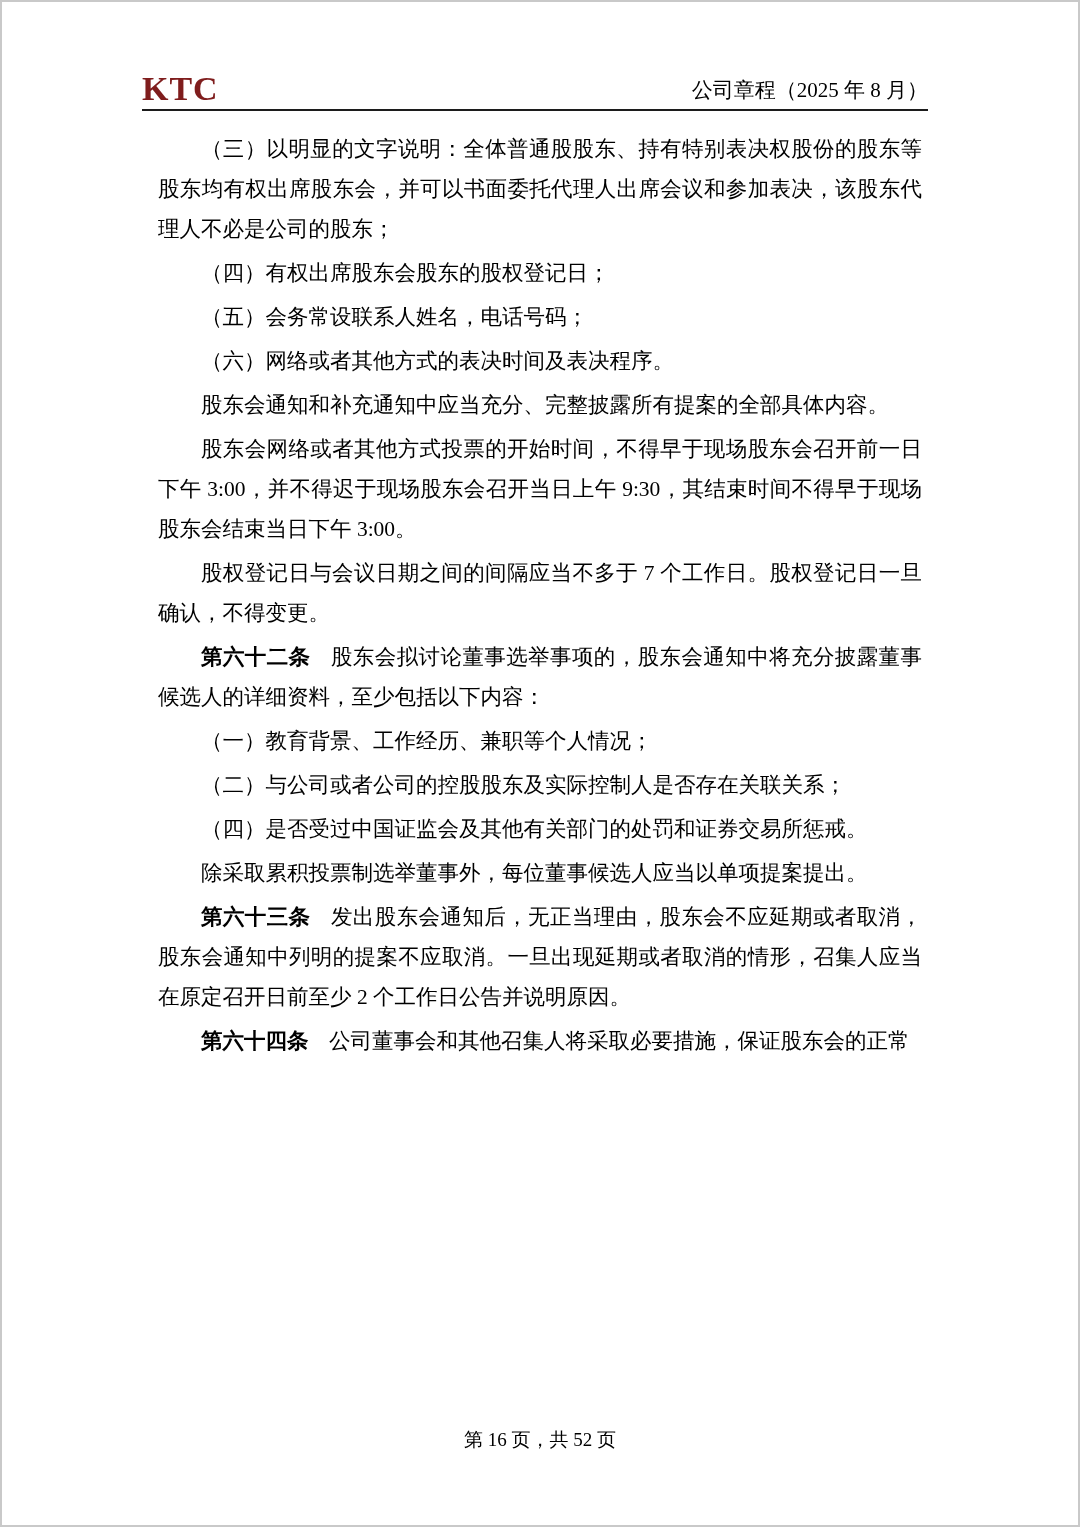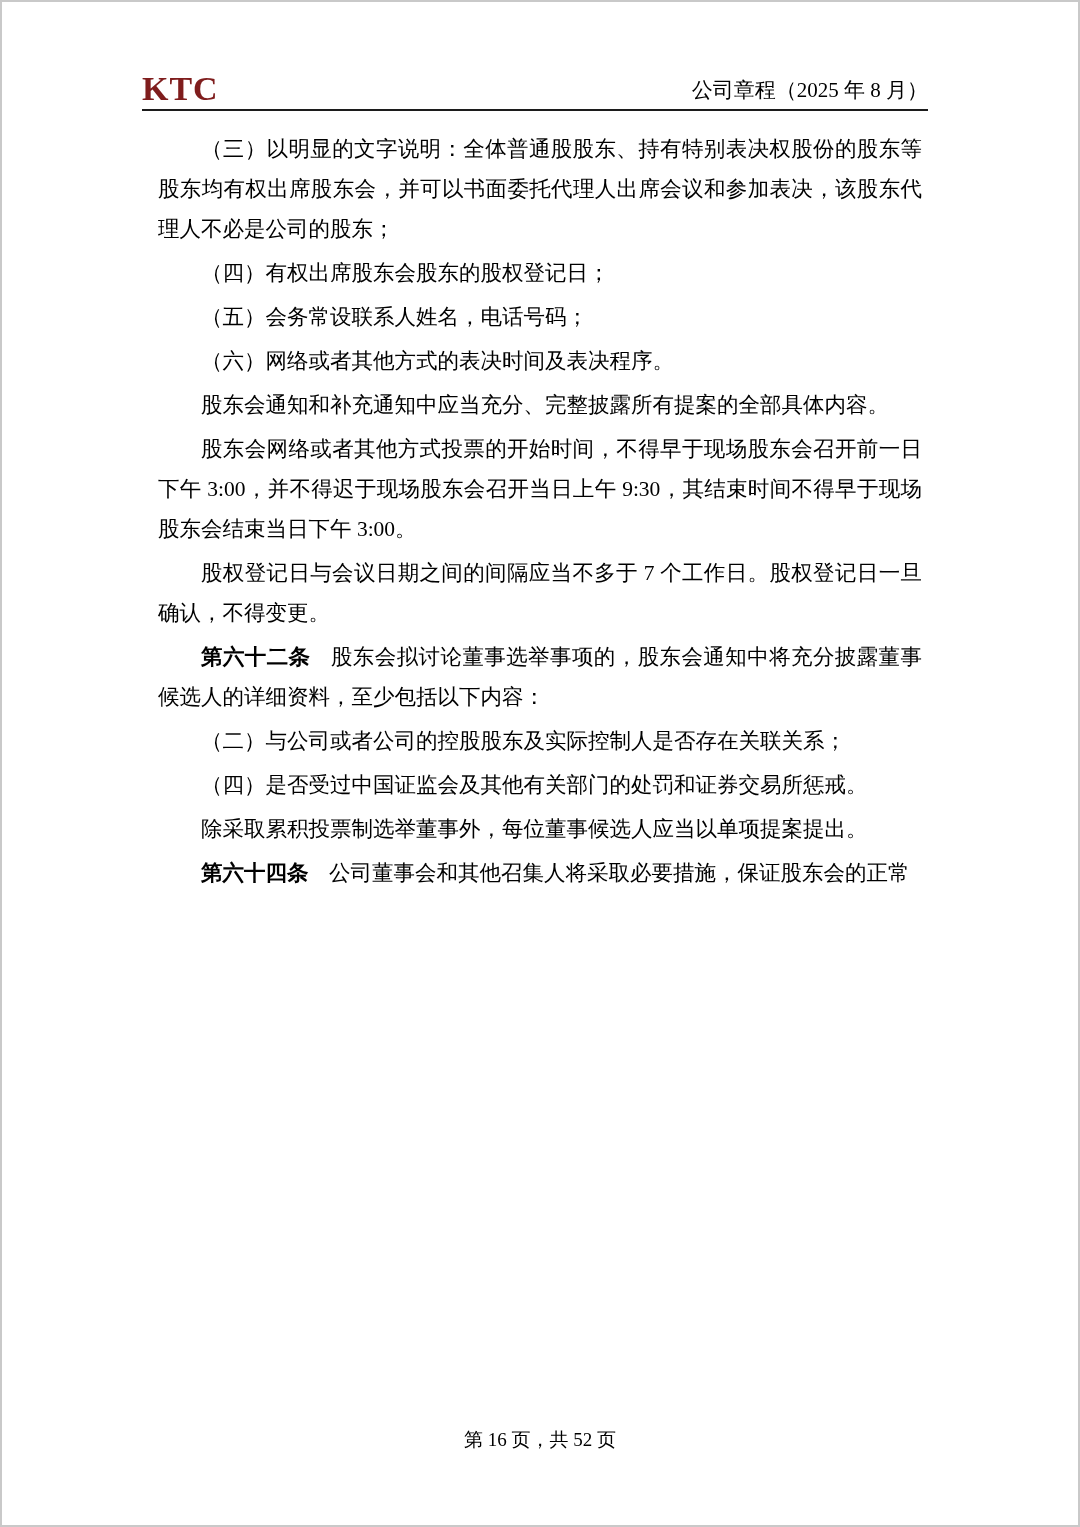--- a/index.html
+++ b/index.html
@@ -84,21 +84,23 @@
   </div>
   <div class="main" id="doc-body">
       <p class="para">（三）以明显的文字说明：全体普通股股东、持有特别表决权股份的股东等股东均有权出席股东会，并可以书面委托代理人出席会议和参加表决，该股东代理人不必是公司的股东；</p>
       <p class="para">（四）有权出席股东会股东的股权登记日；</p>
       <p class="para">（五）会务常设联系人姓名，电话号码；</p>
       <p class="para">（六）网络或者其他方式的表决时间及表决程序。</p>
       <p class="para">股东会通知和补充通知中应当充分、完整披露所有提案的全部具体内容。</p>
       <p class="para">股东会网络或者其他方式投票的开始时间，不得早于现场股东会召开前一日下午 3:00，并不得迟于现场股东会召开当日上午 9:30，其结束时间不得早于现场股东会结束当日下午 3:00。</p>
       <p class="para">股权登记日与会议日期之间的间隔应当不多于 7 个工作日。股权登记日一旦确认，不得变更。</p>
       <p class="para"><b class="lead">第六十二条</b>股东会拟讨论董事选举事项的，股东会通知中将充分披露董事候选人的详细资料，至少包括以下内容：</p>
+      <p class="para">（一）教育背景、工作经历、兼职等个人情况；</p>
       <p class="para">（二）与公司或者公司的控股股东及实际控制人是否存在关联关系；</p>
       <p class="para">（四）是否受过中国证监会及其他有关部门的处罚和证券交易所惩戒。</p>
       <p class="para">除采取累积投票制选举董事外，每位董事候选人应当以单项提案提出。</p>
+      <p class="para"><b class="lead">第六十三条</b>发出股东会通知后，无正当理由，股东会不应延期或者取消，股东会通知中列明的提案不应取消。一旦出现延期或者取消的情形，召集人应当在原定召开日前至少 2 个工作日公告并说明原因。</p>
       <p class="para"><b class="lead">第六十四条</b>公司董事会和其他召集人将采取必要措施，保证股东会的正常</p>
     </div>
   <div class="footer">
     <span>第 16 页，共 52 页</span>
   </div>
 </div>
 
 </body></html>

